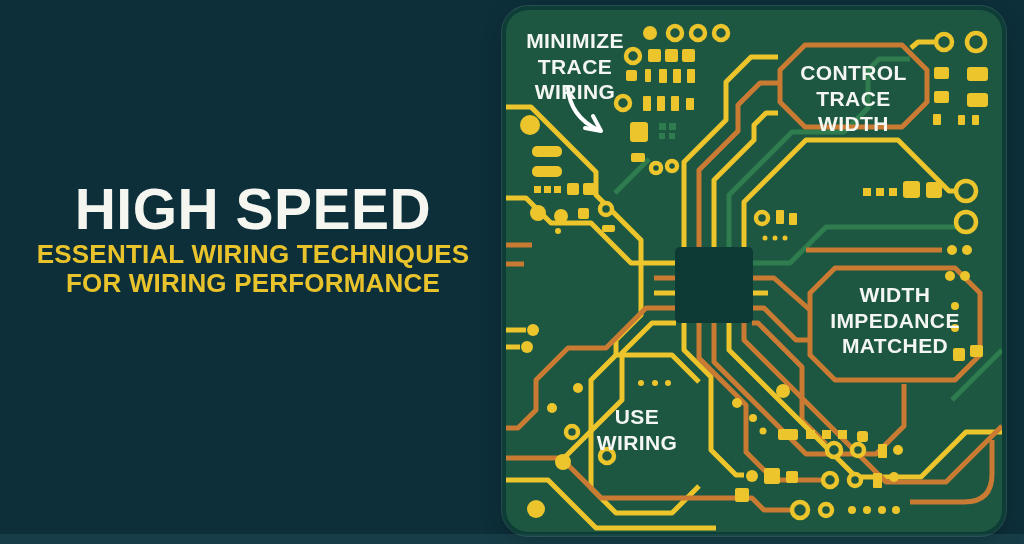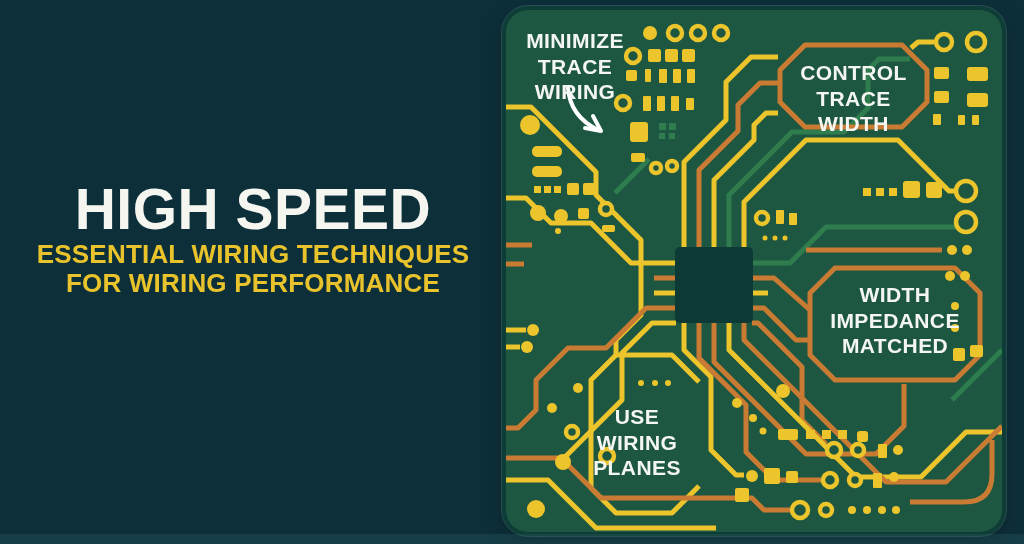--- a/index.html
+++ b/index.html
@@ -261,18 +261,17 @@
       <div>TRACE WIDTH</div>
     </div>
     <div class="callout callout-impedance">
       <div>WIDTH</div>
       <div>IMPEDANCE</div>
       <div>MATCHED</div>
     </div>
     <div class="callout callout-ground">
       <div>USE</div>
       <div>WIRING</div>
-      <div>PLANES</div>
     </div>
   </div>
 
   <div class="bottom-strip"></div>
 </div>
 
 </body></html>

